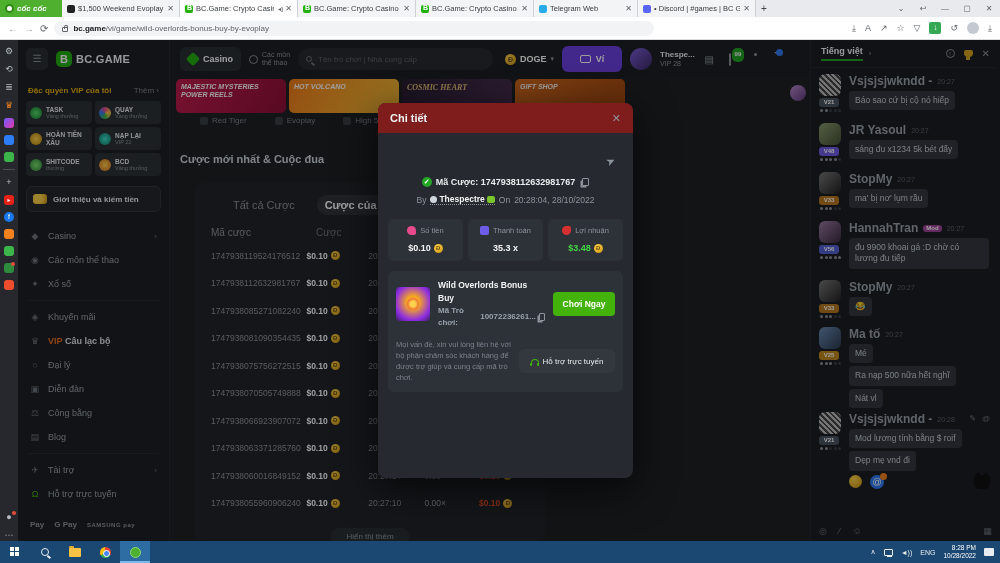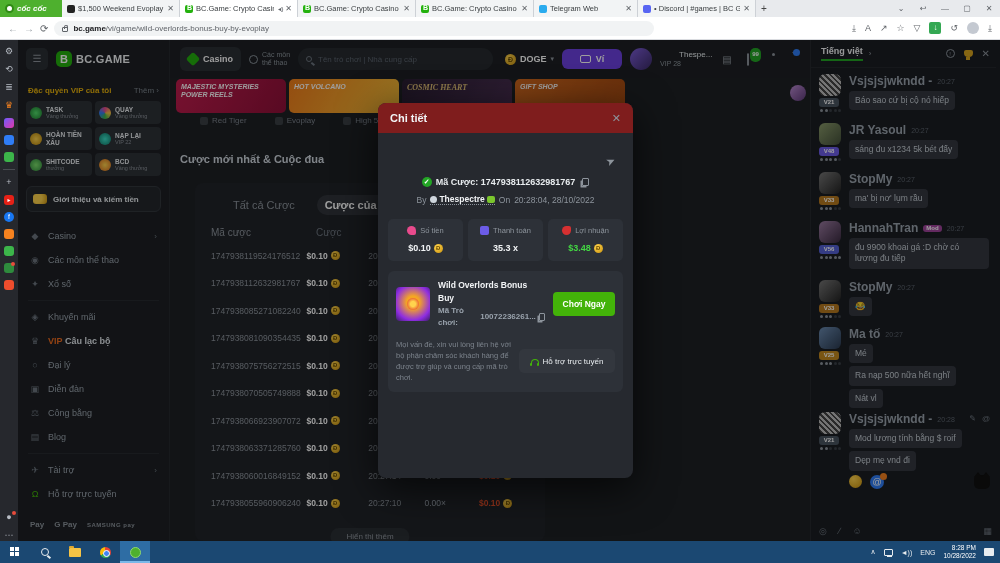--- a/index.html
+++ b/index.html
@@ -88,26 +88,26 @@
   .sports { display:flex; align-items:center; gap:4px; color:#8d949c; font-size:7px; line-height:1.15; }
   .ball { width:9px; height:9px; border-radius:50%; border:1px solid #8d949c; }
   .search { width:195px; height:22px; background:#272b30; border-radius:11px; display:flex; align-items:center; gap:6px; padding:0 8px; }
   .mag { width:6px; height:6px; border:1.5px solid #6d757f; border-radius:50%; position:relative; flex:none; }
   .mag::after { content:""; position:absolute; left:5px; top:5px; width:4px; height:1.5px; background:#6d757f; transform:rotate(40deg); transform-origin:0 0; }
   .search .ph { color:#5c646e; font-size:8px; }
   .doge { display:flex; align-items:center; gap:4px; margin-left:4px; }
   .coin { width:11px; height:11px; border-radius:50%; background:radial-gradient(circle at 35% 30%, #ffd34d, #c9920e); color:#6b4d00; font-size:7px; font-weight:bold; text-align:center; line-height:11px; flex:none; }
   .doge .t { color:#fff; font-size:9px; font-weight:bold; }
   .doge .v { color:#8d949c; font-size:7px; }
-  .wallet-btn { width:60px; height:20px; background:#6d42e0; border-radius:6px; display:flex; align-items:center; justify-content:center; gap:5px; }
+  .wallet-btn { width:60px; height:26px; background:#6d42e0; border-radius:6px; display:flex; align-items:center; justify-content:center; gap:5px; }
   .wic { width:11px; height:8px; border:1.5px solid #fff; border-radius:2px; }
   .wallet-btn .t { color:#fff; font-size:9px; font-weight:bold; }
   .hav { width:22px; height:22px; border-radius:50%; background:linear-gradient(135deg,#7c5cd6,#3a2a66); }
   .uname { line-height:1.2; }
-  .uname .n { color:#e8ecef; font-size:8px; font-weight:normal;margin-left:19px; }
+  .uname .n { color:#e8ecef; font-size:8px; font-weight:bold; }
   .uname .v { color:#8d949c; font-size:7px; }
   .hic { position:relative; width:13px; height:13px; color:#8d949c; font-size:10px; text-align:center; line-height:13px; }
   .mailic { width:12px; height:9px; border:1.5px solid #8d949c; border-radius:2px; position:relative; }
   .mailic::after { content:""; position:absolute; left:0; top:-1px; width:7px; height:7px; border-right:1.5px solid #8d949c; border-bottom:1.5px solid #8d949c; transform:rotate(45deg) translate(1px,-2px) scale(0.7); }
   .nbadge { position:absolute; top:-5px; right:-7px; background:#23a525; color:#fff; font-size:6px; font-weight:bold; border-radius:5px; padding:0.5px 2.5px; }
   .bellic { width:9px; height:9px; background:#8d949c; border-radius:50% 50% 2px 2px; position:relative; }
   .bellic::after { content:""; position:absolute; left:3px; bottom:-3px; width:3px; height:3px; background:#8d949c; border-radius:50%; }
   .chatic { width:11px; height:9px; background:#8d949c; border-radius:3px; position:relative; }
   .chatic::after { content:""; position:absolute; left:2px; bottom:-3px; border:2px solid transparent; border-top-color:#8d949c; }
   .bluedot { position:absolute; top:-4px; right:-4px; width:7px; height:7px; background:#2f7df6; border-radius:50%; color:#fff; font-size:5px; text-align:center; line-height:7px; }

